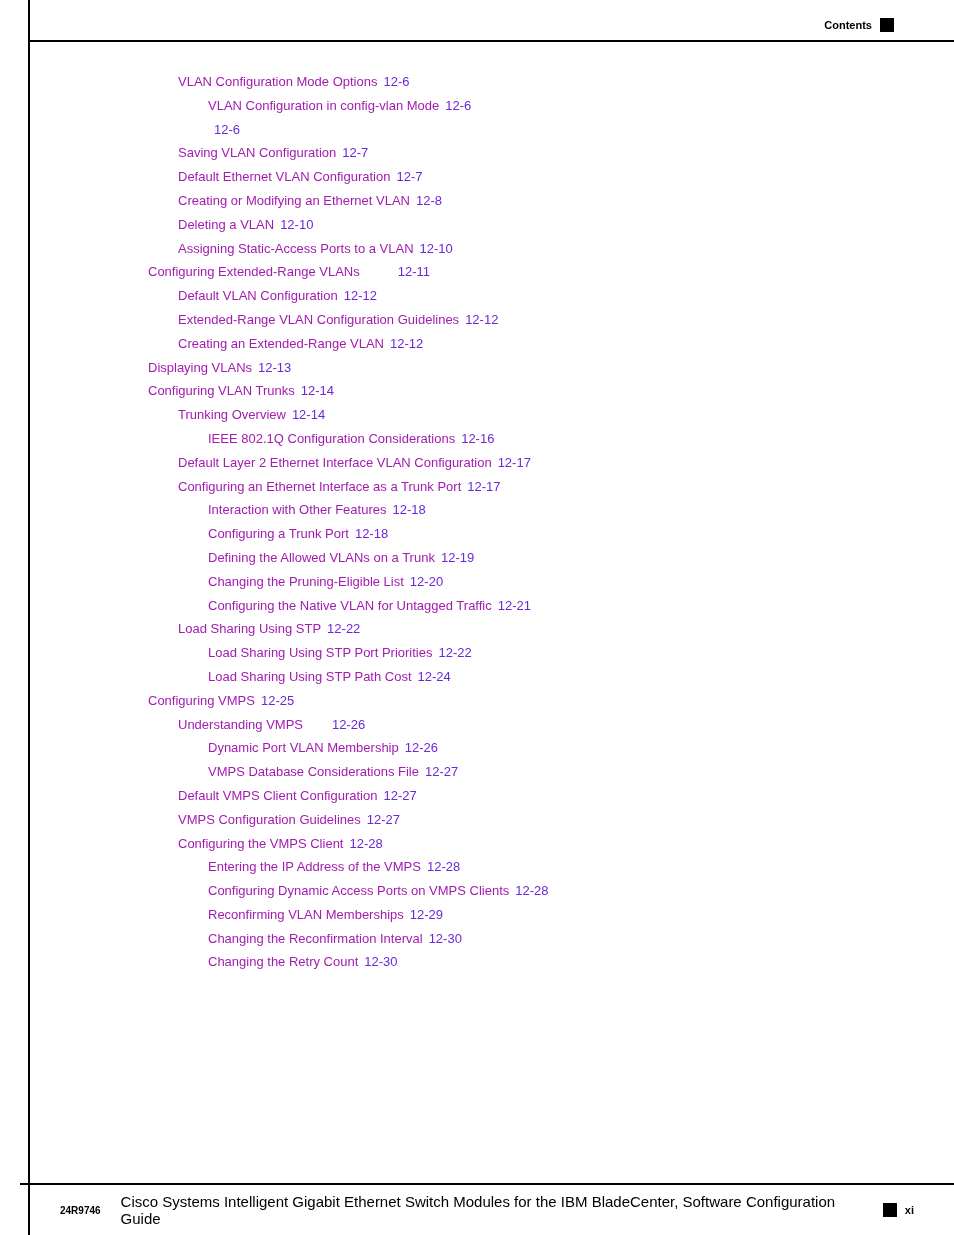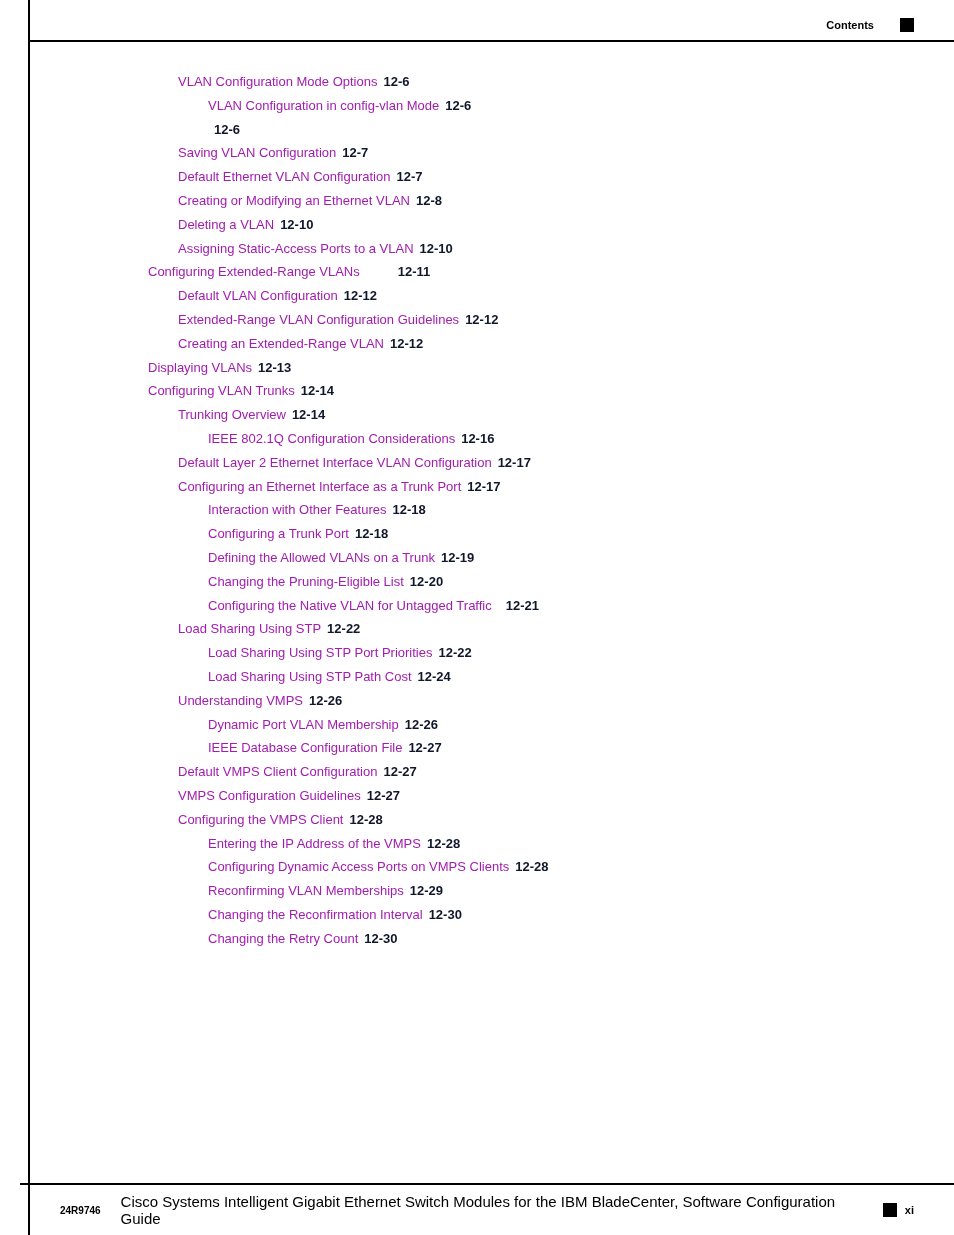--- a/index.html
+++ b/index.html
@@ -19,24 +19,23 @@
       top: 0;
       bottom: 0;
       width: 2px;
       background: #000;
     }
 
     .header {
       display: flex;
       justify-content: flex-end;
       align-items: center;
-      padding: 18px 40px 8px 40px;
+      padding: 18px 60px 8px 40px;
       border-bottom: 2px solid #000;
       margin-left: 28px;
-      gap: 18px;
     }
 
     .header-title {
       font-size: 11px;
       font-weight: bold;
       color: #000;
     }
 
     .header-square {
       width: 14px;
@@ -57,23 +56,23 @@
       line-height: 1.6;
     }
 
     .toc-link {
       color: #a21caf;
       text-decoration: none;
       font-size: 13px;
     }
 
     .toc-page {
-      font-weight: bold;
+      font-weight: normal;
       font-size: 13px;
-      color: #0f172a;
+      color: #6d28d9;
       margin-left: 6px;
       white-space: nowrap;
     }
 
     .footer {
       position: absolute;
       bottom: 0;
       left: 20px;
       right: 0;
       border-top: 2px solid #000;
@@ -204,46 +203,50 @@
       <span class="toc-page">12-18</span>
     </div>
     <div class="toc-entry" style="padding-left: 60px;">
       <a class="toc-link" href="#">Defining the Allowed VLANs on a Trunk</a>
       <span class="toc-page">12-19</span>
     </div>
     <div class="toc-entry" style="padding-left: 60px;">
       <a class="toc-link" href="#">Changing the Pruning-Eligible List</a>
       <span class="toc-page">12-20</span>
     </div>
-    <div class="toc-entry" style="padding-left: 60px; gap: 8px;">
+    <div class="toc-entry" style="padding-left: 60px;">
       <a class="toc-link" href="#">Configuring the Native VLAN for Untagged Traffic</a>
       <span class="toc-page">12-21</span>
     </div>
     <div class="toc-entry" style="padding-left: 30px;">
       <a class="toc-link" href="#">Load Sharing Using STP</a>
       <span class="toc-page">12-22</span>
     </div>
     <div class="toc-entry" style="padding-left: 60px;">
       <a class="toc-link" href="#">Load Sharing Using STP Port Priorities</a>
       <span class="toc-page">12-22</span>
     </div>
     <div class="toc-entry" style="padding-left: 60px;">
       <a class="toc-link" href="#">Load Sharing Using STP Path Cost</a>
       <span class="toc-page">12-24</span>
     </div>
-    <div class="toc-entry" style="padding-left: 30px;">
+    <div class="toc-entry" style="padding-left: 0px;">
+      <a class="toc-link" href="#">Configuring VMPS</a>
+      <span class="toc-page">12-25</span>
+    </div>
+    <div class="toc-entry" style="padding-left: 30px; gap: 23px;">
       <a class="toc-link" href="#">Understanding VMPS</a>
       <span class="toc-page">12-26</span>
     </div>
     <div class="toc-entry" style="padding-left: 60px;">
       <a class="toc-link" href="#">Dynamic Port VLAN Membership</a>
       <span class="toc-page">12-26</span>
     </div>
     <div class="toc-entry" style="padding-left: 60px;">
-      <a class="toc-link" href="#">IEEE Database Configuration File</a>
+      <a class="toc-link" href="#">VMPS Database Considerations File</a>
       <span class="toc-page">12-27</span>
     </div>
     <div class="toc-entry" style="padding-left: 30px;">
       <a class="toc-link" href="#">Default VMPS Client Configuration</a>
       <span class="toc-page">12-27</span>
     </div>
     <div class="toc-entry" style="padding-left: 30px;">
       <a class="toc-link" href="#">VMPS Configuration Guidelines</a>
       <span class="toc-page">12-27</span>
     </div>

